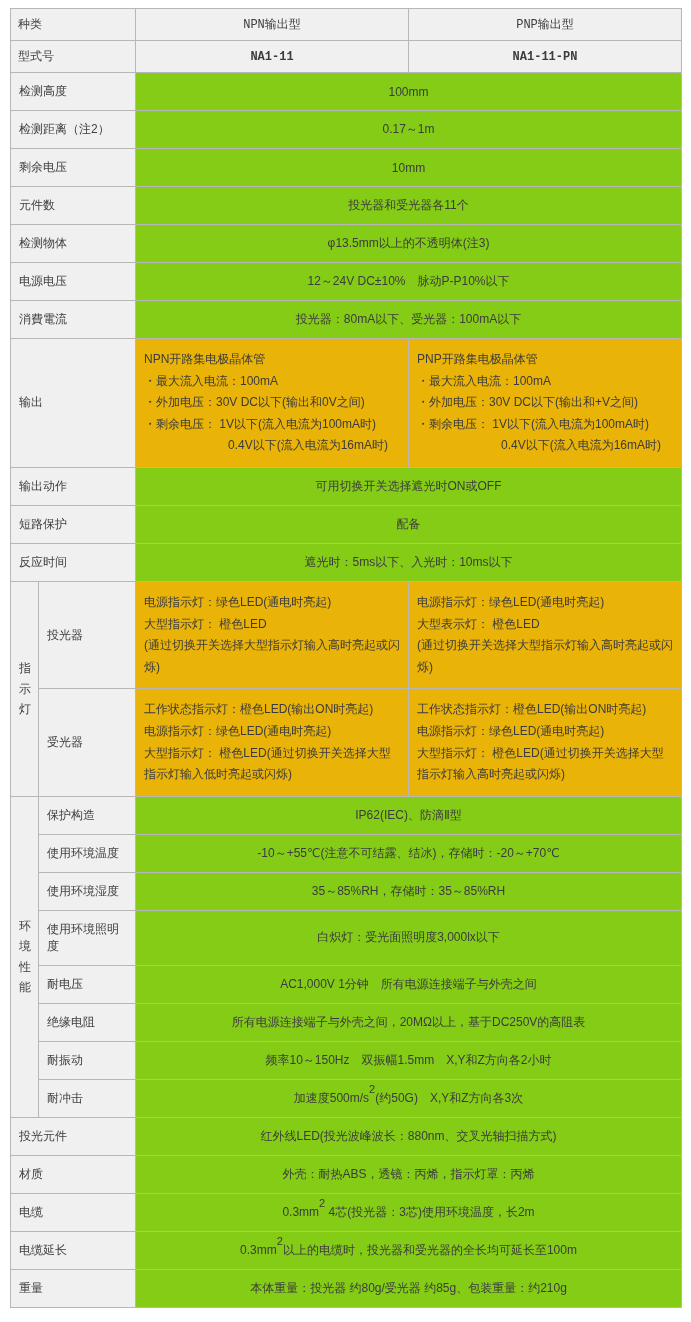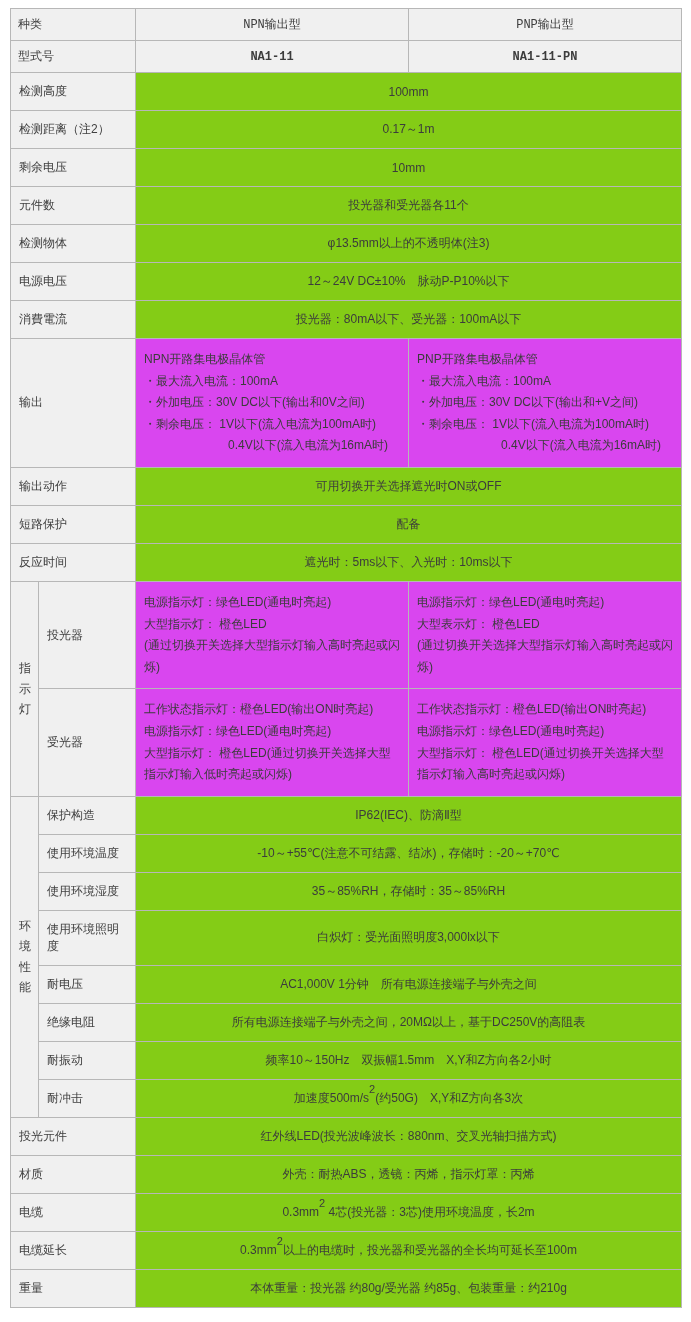--- a/index.html
+++ b/index.html
@@ -25,21 +25,21 @@
   }
   td.lbl, td.sublbl, td.grp { background:#f0f0f0; text-align:left; color:#404040; }
   td.hdr { background:#f0f0f0; text-align:center;font-family:Liberation Mono, monospace; }
   td.val { text-align:center; background:#84cc16; }
   td.txt {
     text-align:left;
     vertical-align:top;
     white-space:pre-line;
     line-height:1.8;
     padding:8px 10px;
-    background:#d946ef;
+    background:#eab308;
   }
   td.grp {
     vertical-align:top;
     line-height:1.7;
     padding:10px 7px;
     text-align:center;
   }
   td.vtop { vertical-align:top;margin-left:36px; }
   tr.hrow td { padding:7px; }
   .bold { font-weight:bold; }

